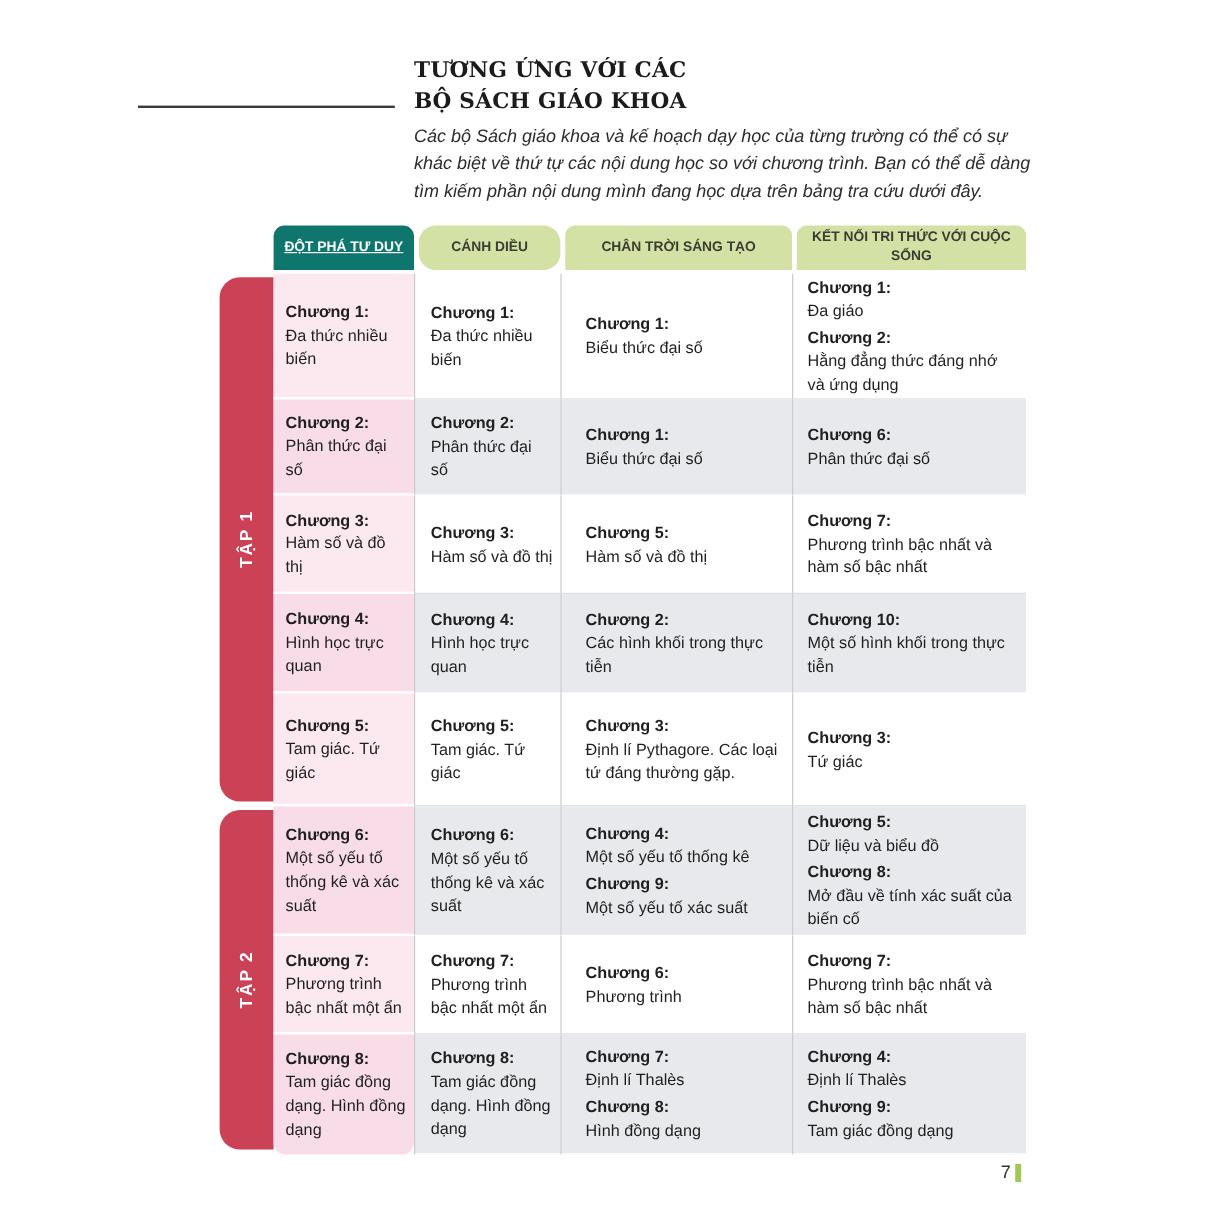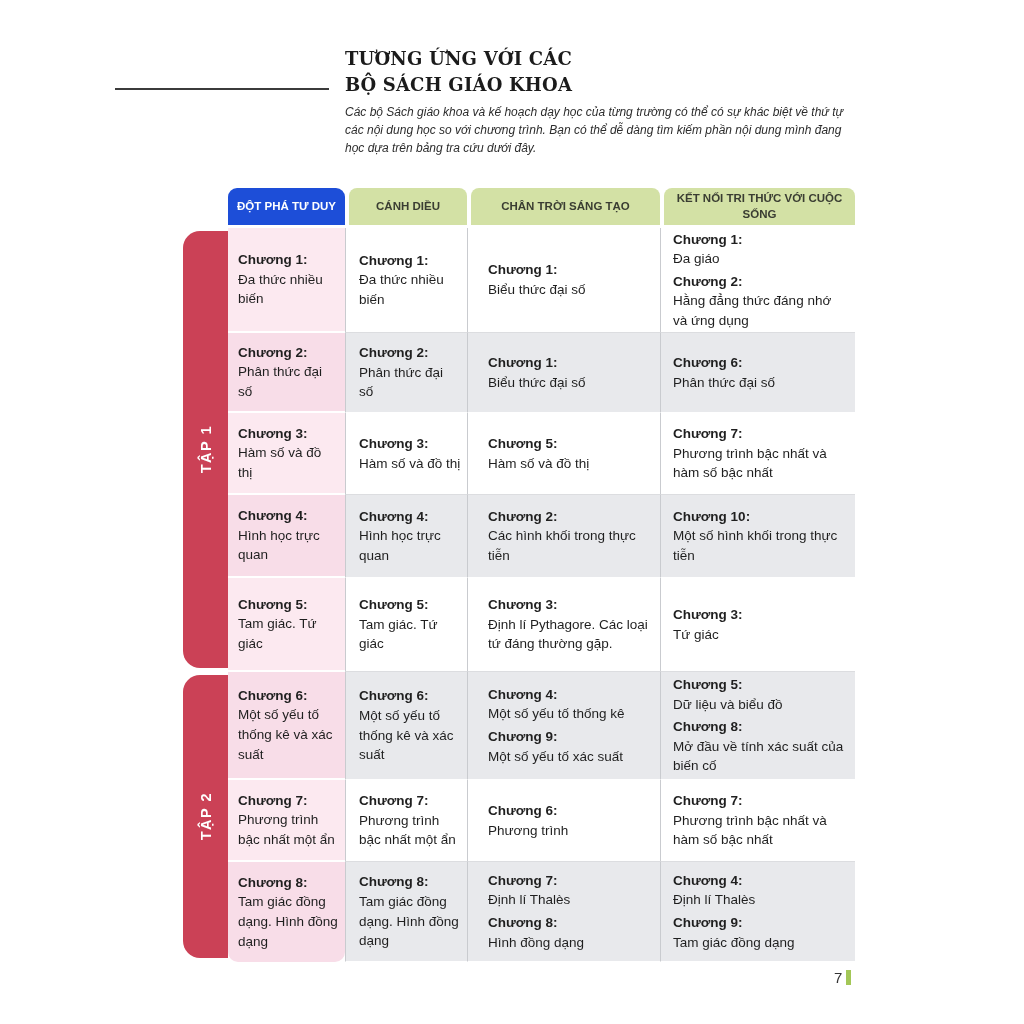--- a/index.html
+++ b/index.html
@@ -8,36 +8,36 @@
     font-family:"Liberation Sans",sans-serif;color:#1f1f1f;overflow:hidden;
   }
   .rule{position:absolute;left:115px;top:88px;width:214px;height:2px;background:#3b3b3b;}
   .title{
     position:absolute;left:345px;top:46px;
     font-family:"DejaVu Serif",serif;font-weight:bold;font-size:18px;
     line-height:1.42;color:#1b1b1b;letter-spacing:.2px;white-space:pre-line;
   }
   .intro{
     position:absolute;left:345px;top:103px;width:518px;
-    font-style:italic;font-size:12px;line-height:1.52;color:#2c2c2c;
+    font-style:italic;font-size:15px;line-height:1.52;color:#2c2c2c;
   }
   .grid{
     position:absolute;left:183px;top:188px;
     display:grid;
     grid-template-columns:45px 117px 122px 193px 195px;
     grid-template-rows:40px 105px 80px 82px 83px 94px 108px 82px 100px;
   }
   .hcell{
     display:flex;align-items:center;justify-content:center;text-align:center;
     font-weight:bold;font-size:11.5px;line-height:1.35;
     height:37px;align-self:start;grid-row:1;
   }
-  .h-red{grid-column:2;background:#1d4ed8;color:#ffffff;border-radius:9px 9px 0 0;}
+  .h-red{grid-column:2;background:#0f766e;color:#ffffff;border-radius:9px 9px 0 0;text-decoration:underline;}
   .h-green{background:#d3e1a5;color:#3a3d32;border-radius:8px 8px 0 0;margin-left:4px;padding:0 4px;box-sizing:border-box;}
-  .h-g1{grid-column:3;}
+  .h-g1{grid-column:3;border-radius:14px;}
   .h-g2{grid-column:4;}
   .h-g3{grid-column:5;}
   .tab{
     grid-column:1;background:#cb4156;border-radius:17px 0 0 17px;
     margin:3px 0 4px 0;display:flex;align-items:center;justify-content:center;
   }
   .tab span{
     writing-mode:vertical-rl;transform:rotate(180deg);
     color:#ffffff;font-weight:bold;font-size:14.5px;letter-spacing:1.5px;white-space:nowrap;
   }

